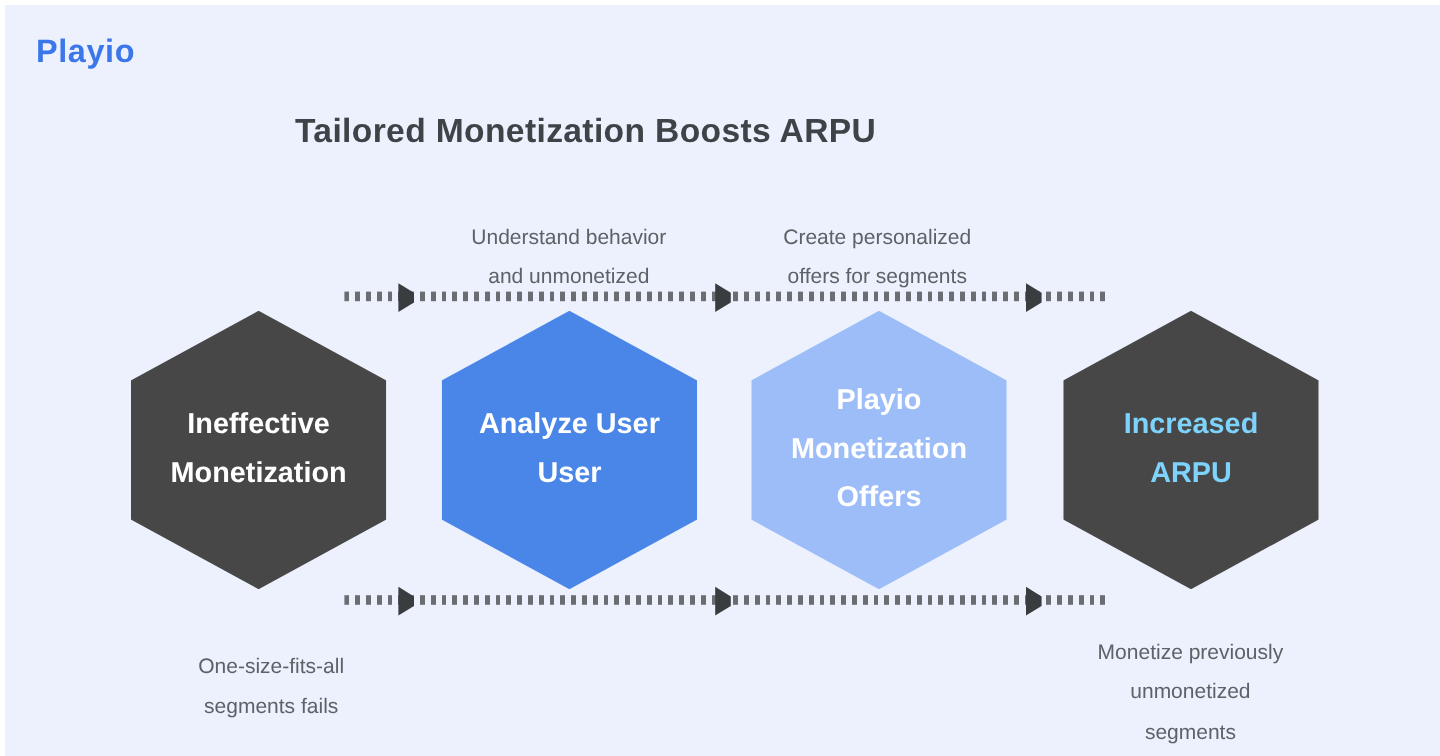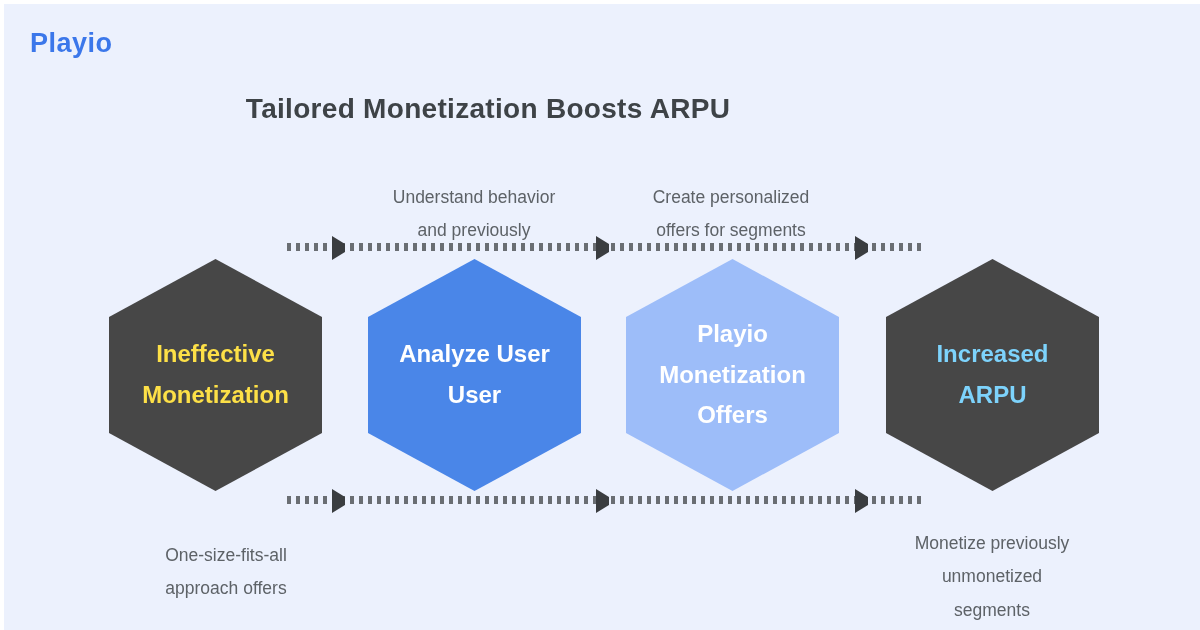--- a/index.html
+++ b/index.html
@@ -71,36 +71,36 @@
 <body>
 
 <div class="canvas" style="background-color: rgb(236, 241, 253);">
 
   <div class="logo" style="color: rgb(59, 119, 234);">Playio</div>
 
   <div class="title" style="color: rgb(62, 67, 71);">Tailored Monetization Boosts ARPU</div>
 
   <div class="note note-top-1">
     <span class="ln">Understand behavior</span>
-    <span class="ln">and previously</span>
+    <span class="ln">and unmonetized</span>
   </div>
   <div class="note note-top-2">
     <span class="ln">Create personalized</span>
     <span class="ln">offers for segments</span>
   </div>
 
   <div class="arrow-row arrow-row-top">
     <div class="dots"></div>
     <div class="arrowhead arrowhead-1"></div>
     <div class="arrowhead arrowhead-2"></div>
     <div class="arrowhead arrowhead-3"></div>
   </div>
 
   <div class="hexagon hex-1" style="background-color: rgb(71, 71, 71);">
-    <div class="hex-label" style="color: #fde047;">
+    <div class="hex-label" style="color: #ffffff;">
       <span class="ln">Ineffective</span>
       <span class="ln">Monetization</span>
     </div>
   </div>
 
   <div class="hexagon hex-2" style="background-color: rgb(74, 134, 232);">
     <div class="hex-label" style="color: rgb(255, 255, 255);">
       <span class="ln">Analyze User</span>
       <span class="ln">User</span>
     </div>
@@ -123,21 +123,21 @@
 
   <div class="arrow-row arrow-row-bottom">
     <div class="dots"></div>
     <div class="arrowhead arrowhead-1"></div>
     <div class="arrowhead arrowhead-2"></div>
     <div class="arrowhead arrowhead-3"></div>
   </div>
 
   <div class="note note-bottom-1">
     <span class="ln">One-size-fits-all</span>
-    <span class="ln">approach offers</span>
+    <span class="ln">segments fails</span>
   </div>
   <div class="note note-bottom-2">
     <span class="ln">Monetize previously</span>
     <span class="ln">unmonetized</span>
     <span class="ln">segments</span>
   </div>
 
 </div>
 
 </body></html>

